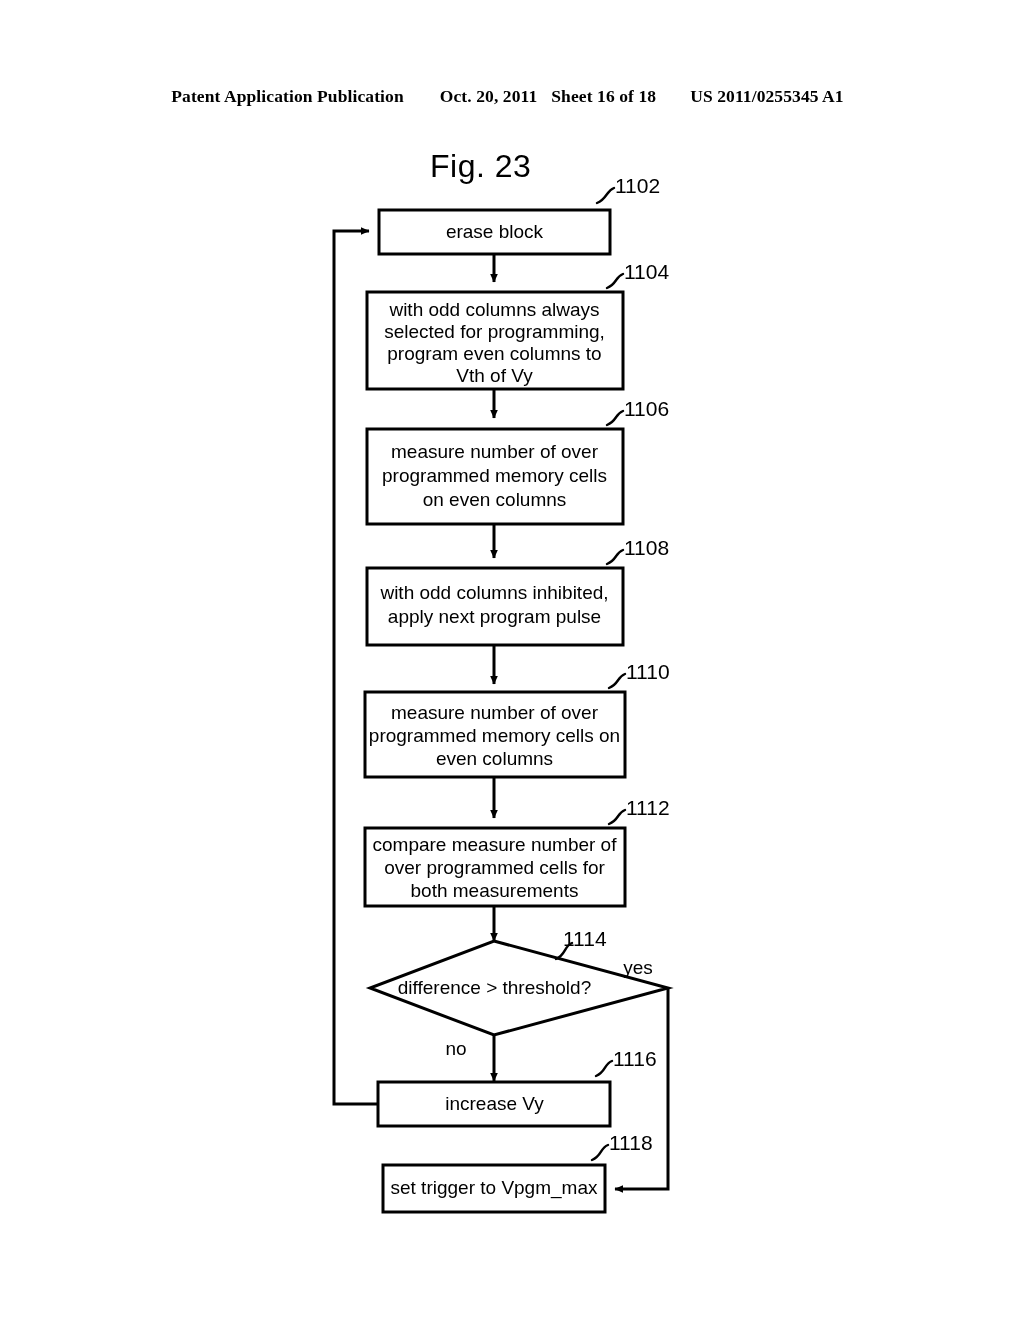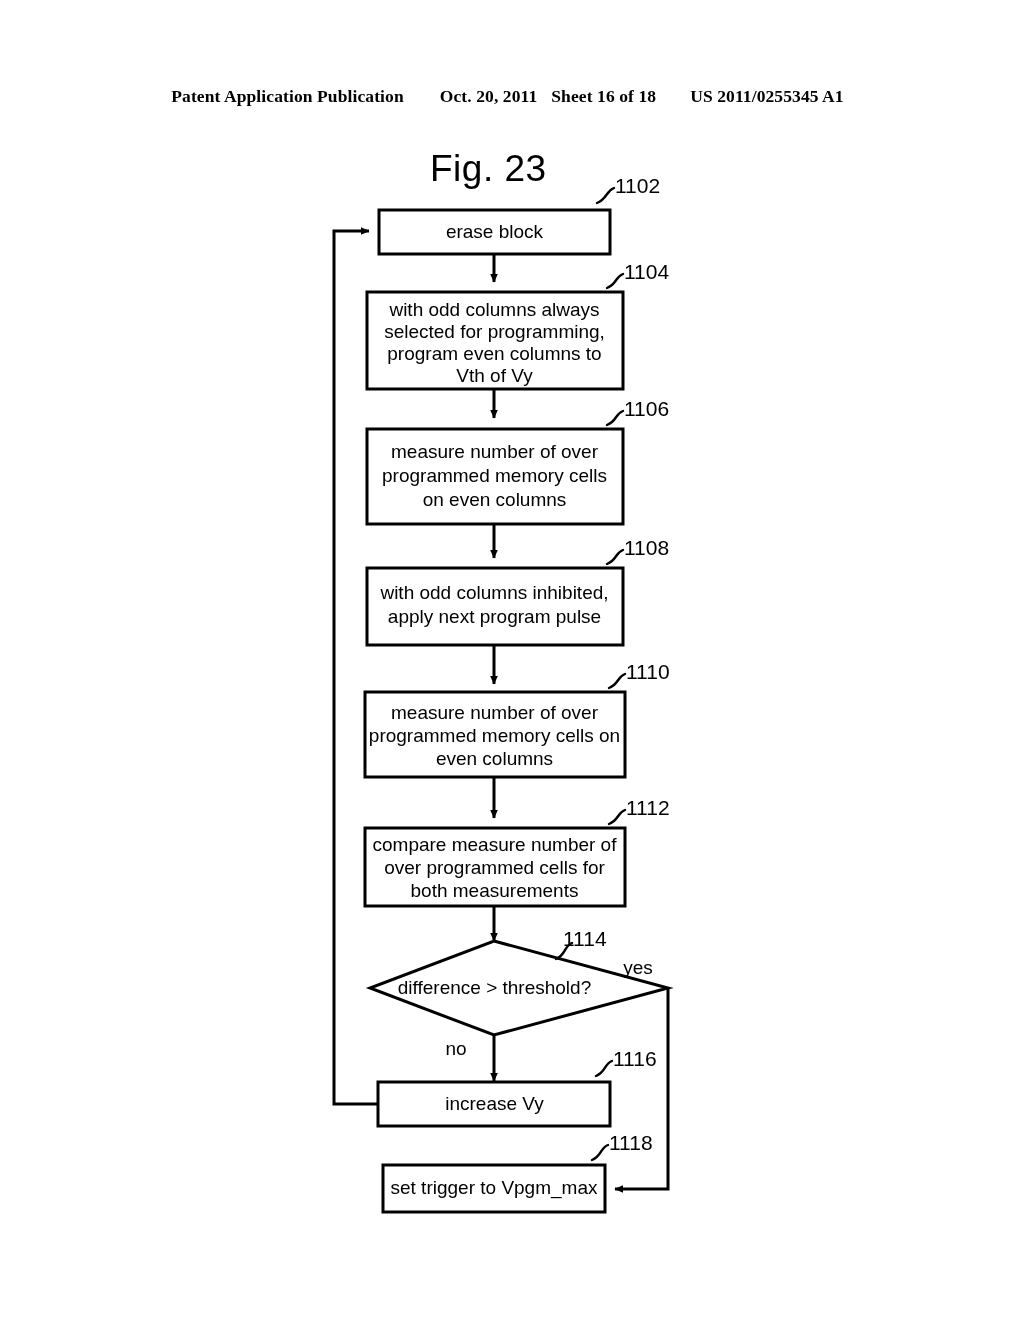--- a/index.html
+++ b/index.html
@@ -33,21 +33,21 @@
   #patent-header .gap-a { display: inline-block; width: 36px; }
   #patent-header .gap-b { display: inline-block; width: 14px; }
   #patent-header .gap-c { display: inline-block; width: 34px; }
 
   
   #figure-title {
     position: absolute;
     left: 430px;
     top: 148px;
     font-family: "Liberation Sans", sans-serif;
-    font-size: 37px;
+    font-size: 32px;
     letter-spacing: 0.5px;
   }
 
   
   #flowchart-svg {
     position: absolute;
     left: 0;
     top: 0;
     width: 1024px;
     height: 1320px;

